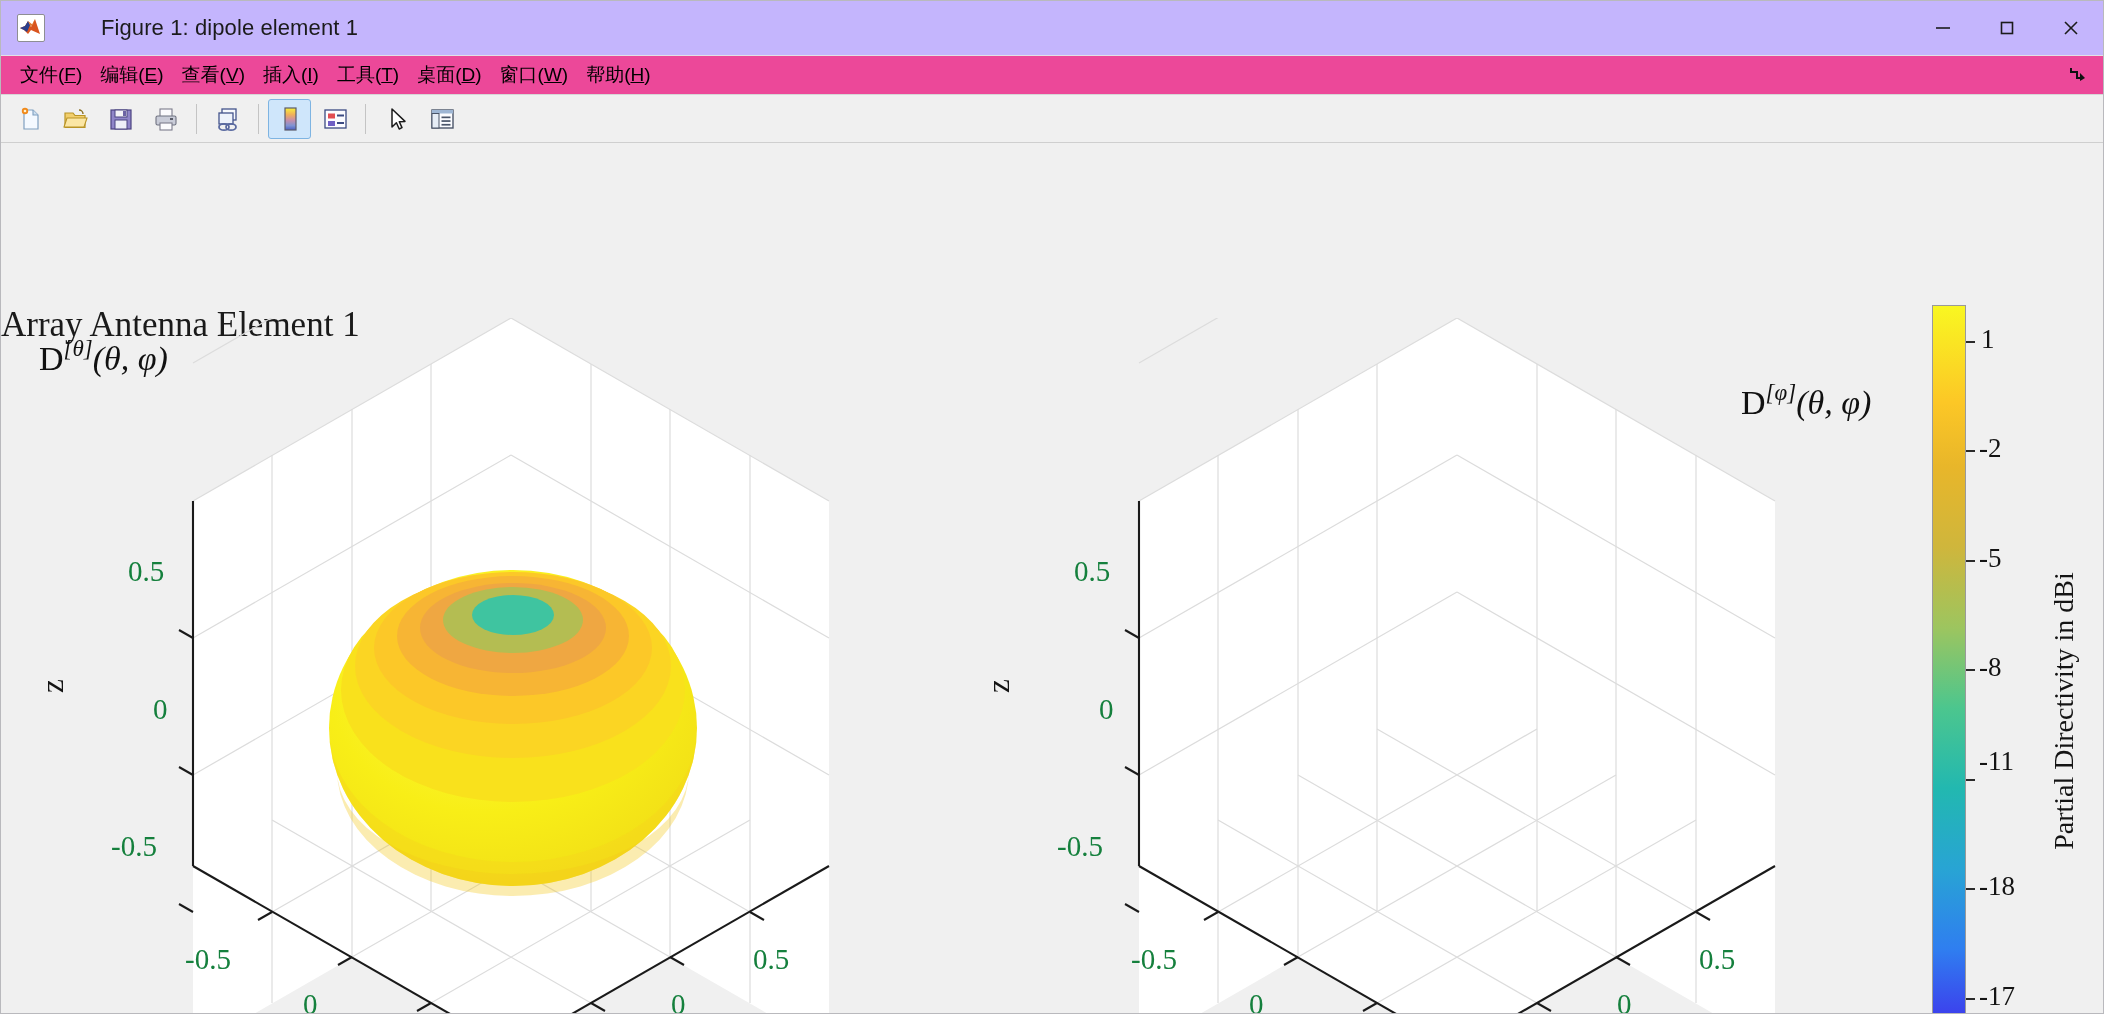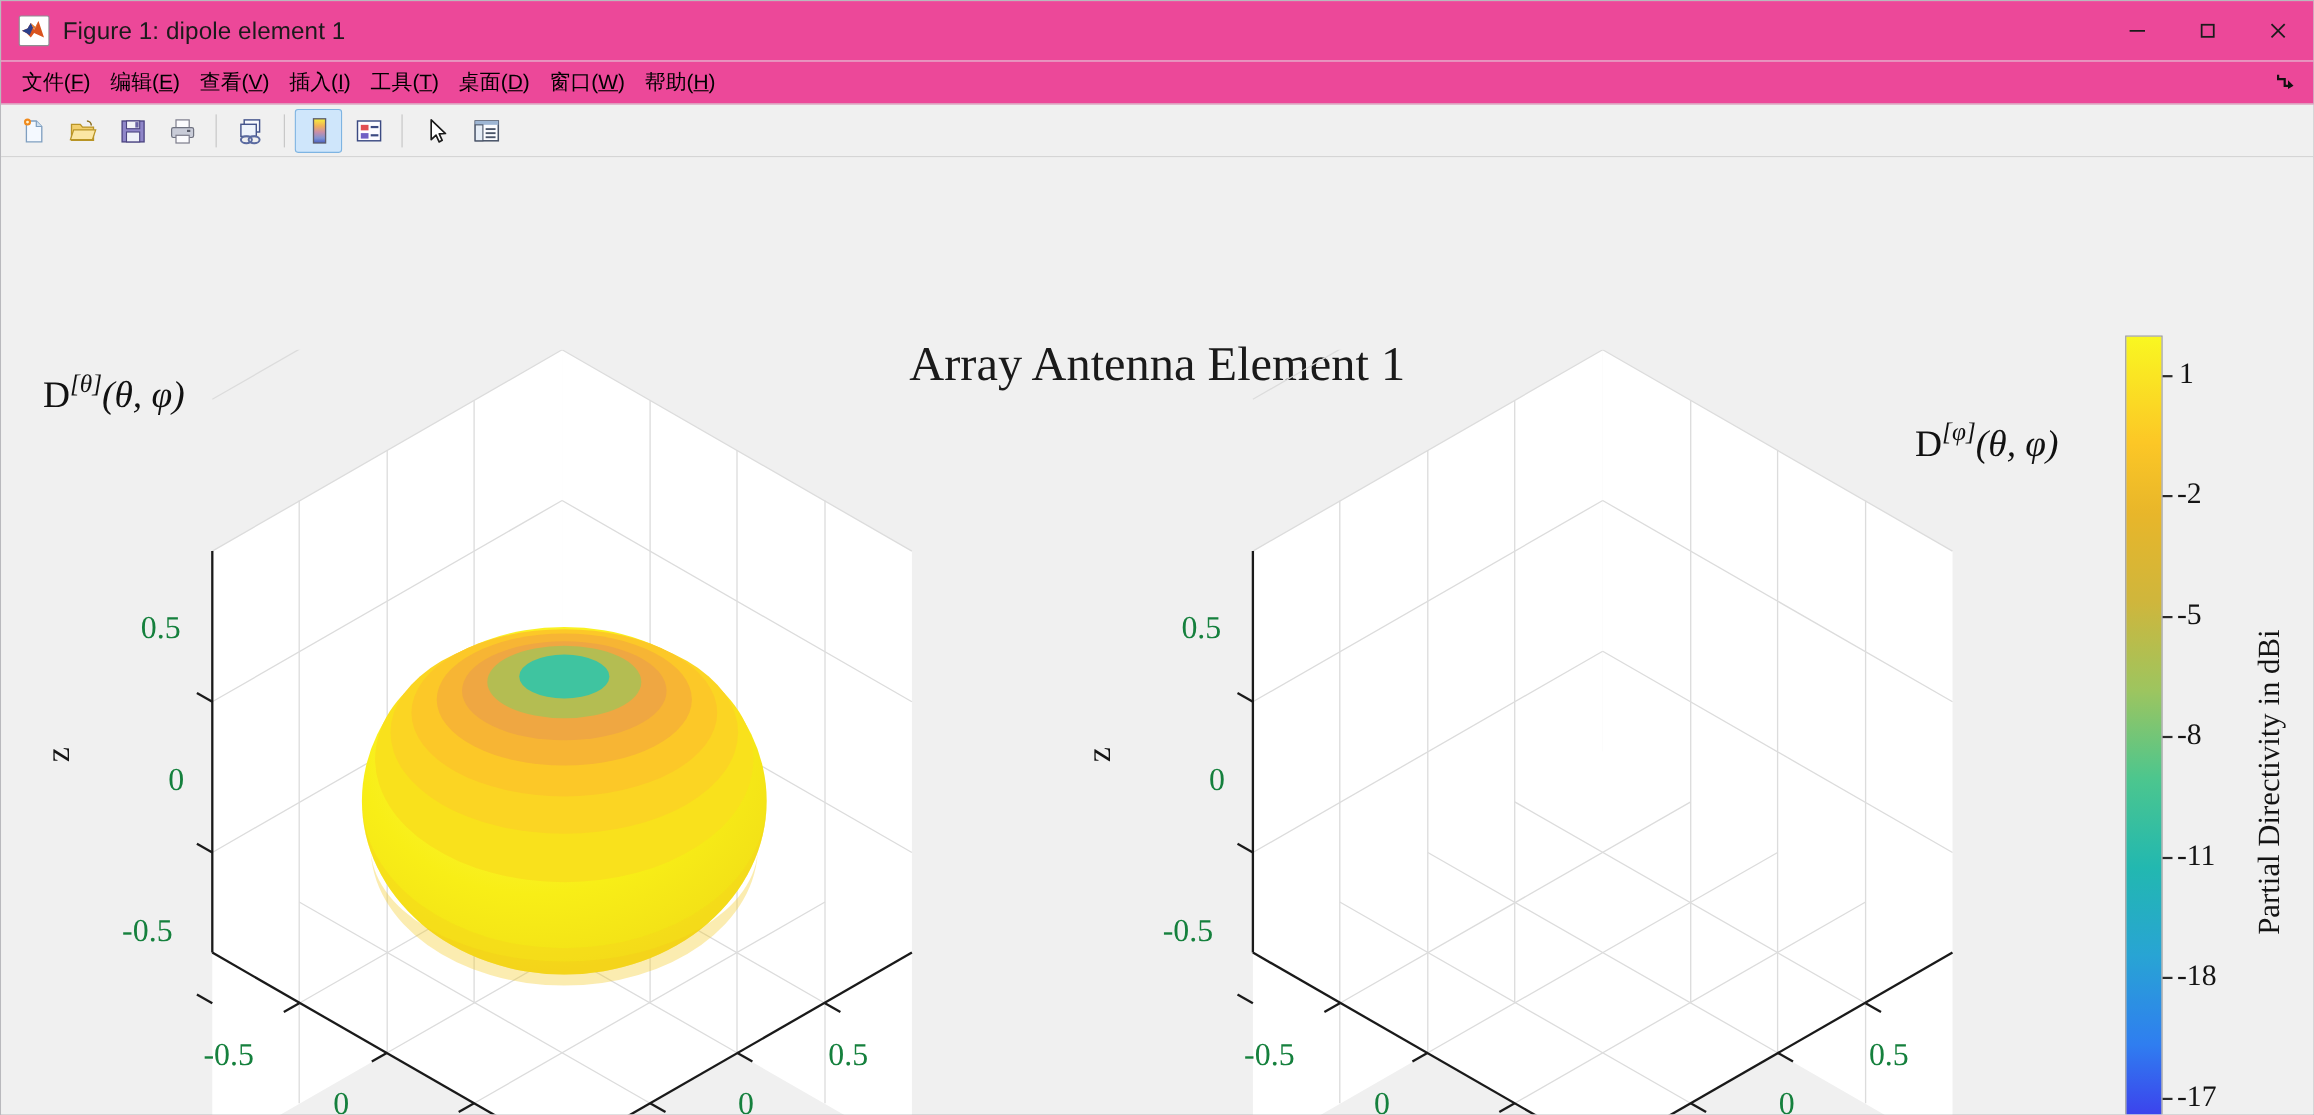--- a/index.html
+++ b/index.html
@@ -13,24 +13,25 @@
     position:absolute;inset:0;
     background:#f0f0f0;
     display:flex;flex-direction:column;
     border:1px solid #b9b9bd;
     box-sizing:border-box;
   }
 
   
   .titlebar{
     height:54px;flex:0 0 54px;
-    background:#ec4899;
+    background:#c4b5fd;
     display:flex;align-items:center;
     border-bottom:1px solid #e2e2e6;
     position:relative;
+    gap:44px;
   }
   .app-icon{
     width:26px;height:26px;margin-left:16px;margin-right:12px;
     border:1px solid #8e8e93;background:#ffffff;
     border-radius:2px;position:relative;overflow:hidden;flex:0 0 26px;
   }
   .app-icon svg{position:absolute;left:0;top:0;}
   .title-text{
     font-size:22px;color:#1b1b1b;font-family:"Liberation Sans",sans-serif;
     letter-spacing:.1px;white-space:nowrap;
@@ -70,22 +71,22 @@
   .tbtn.active{background:#cfe6fb;border-color:#7eb4e2;}
   .tsep{width:1px;height:30px;background:#c4c4c4;margin:0 7px;}
 
   
   .figure{
     flex:1 1 auto;position:relative;background:#f0f0f0;overflow:hidden;
   }
   .serif{font-family:"Liberation Serif","DejaVu Serif",serif;}
 
   .fig-title{
-    position:absolute;left:0;right:0;top:162px;text-align:center;
-    font-size:44px;color:#1a1a1a;
+    position:absolute;left:0;right:0;top:162px;
+    font-size:35px;color:#1a1a1a;
   }
   .dlabel{position:absolute;font-size:34px;color:#111;white-space:nowrap;}
   .dlabel .sup{
     font-size:23px;vertical-align:super;position:relative;top:-2px;
   }
   .it{font-style:italic;}
 
   
   .axbox{position:absolute;}
   .axbox svg{display:block;}
@@ -436,21 +437,21 @@
       <div class="cbtick" style="left:40px;top:417px;"></div>
       <div class="cbtick" style="left:40px;top:526px;"></div>
       <div class="cbtick" style="left:40px;top:636px;"></div>
       <div class="cbtick" style="left:40px;top:745px;"></div>
       <div class="cbtick" style="left:40px;top:855px;"></div>
 
       <div class="cblab serif" style="left:55px;top:181px;">1</div>
       <div class="cblab serif" style="left:53px;top:290px;">-2</div>
       <div class="cblab serif" style="left:53px;top:400px;">-5</div>
       <div class="cblab serif" style="left:53px;top:509px;">-8</div>
-      <div class="cblab serif" style="left:53px;top:619px;">-11</div>
+      <div class="cblab serif" style="left:53px;top:603px;">-11</div>
       <div class="cblab serif" style="left:53px;top:728px;">-18</div>
       <div class="cblab serif" style="left:53px;top:838px;">-17</div>
 
       <div class="cbtitle serif" style="left:-22px;top:552px;width:320px;text-align:center;">Partial Directivity in dBi</div>
     </div>
 
   </div>
 </div>
 
 </body></html>

